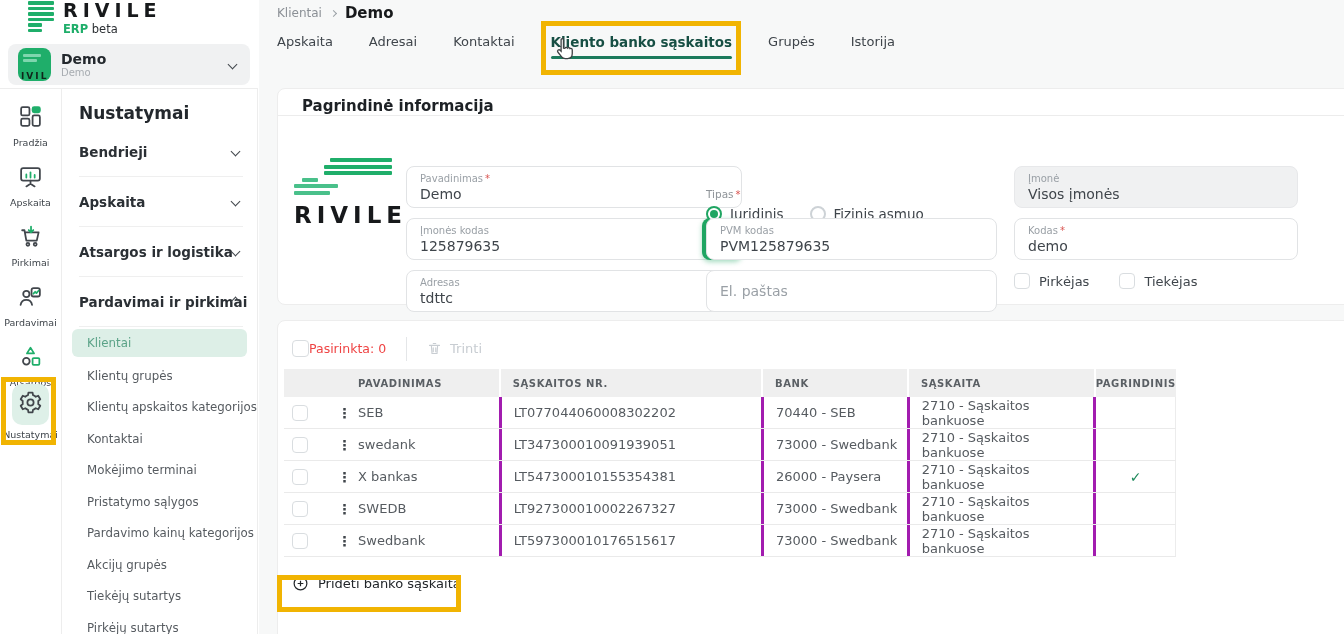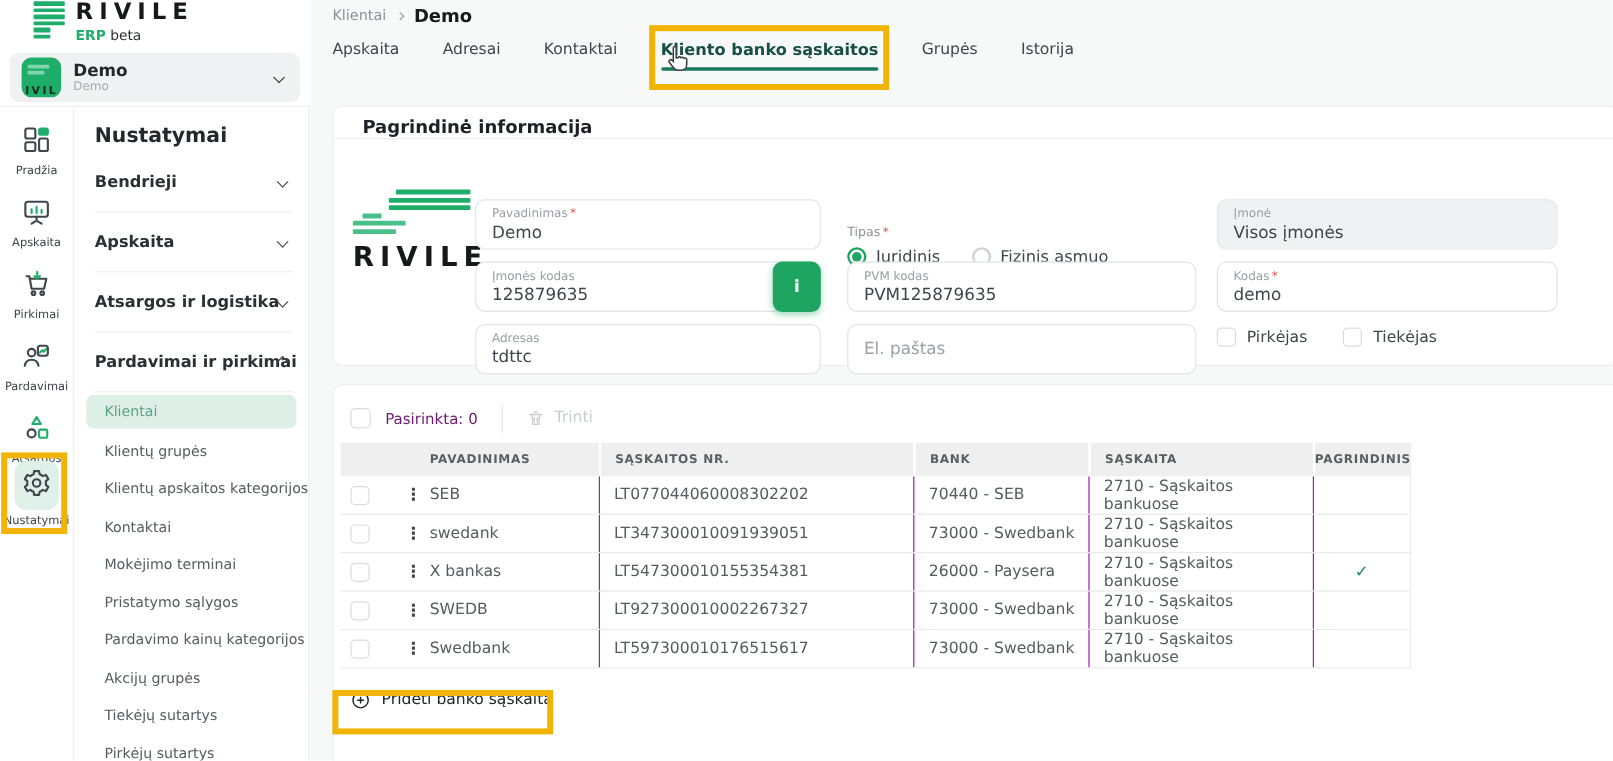--- a/index.html
+++ b/index.html
@@ -84,21 +84,21 @@
   .fl-name { margin-top:7px; font-size:23px; font-weight:700; letter-spacing:5px; color:#17191b; }
 
   .field { position:absolute; height:42px; background:#fff; border:1px solid #e1e3e5; border-radius:8px; padding:6px 13px 0; cursor:text; }
   .field .flabel { font-size:10px; color:#9aa0a6; line-height:12px; white-space:nowrap; }
   .field .fvalue { font-size:14px; color:#3f454b; line-height:18px; white-space:nowrap; }
   .field.disabled { background:#f0f1f2; border-color:#e7e8ea; cursor:default; }
   .field.empty { display:flex; align-items:center; padding-top:0; }
   .field.empty .fvalue { color:#9aa0a6; }
   .req { color:#d9534f; font-size:10px; margin-left:2px; }
 
-  .c1 { left:118px; width:288px; }
+  .c1 { left:128px; width:336px; }
   .c2 { left:428px; width:291px; }
   .c3 { left:736px; width:284px; }
   .r1 { top:50px; } .r2 { top:102px; } .r3 { top:154px; }
 
   .info-btn { position:absolute; right:-1px; top:-1px; width:40px; height:42px; background:#1fa562; border-radius:8px; color:#fff; font-size:14px; font-weight:700; display:flex; align-items:center; justify-content:center; cursor:pointer; box-shadow:0 2px 5px rgba(31,165,98,.4); }
 
   .tipas-block { position:absolute; left:428px; top:45px; width:291px;margin-top:27px; }
   .tb-label { font-size:10.5px; color:#8f9499; }
   .radio-row { display:flex; gap:26px; margin-top:6px; }
   .radio-opt { display:flex; align-items:center; gap:8px; font-size:13.5px; color:#3f454b; cursor:pointer; }
@@ -106,39 +106,39 @@
   .radio.on { border-color:#1fa562; }
   .radio.on::after { content:""; position:absolute; inset:2px; border-radius:50%; background:#1fa562; }
 
   .flags { position:absolute; left:736px; top:157px; display:flex; gap:30px; }
   .flag { display:flex; align-items:center; gap:9px; font-size:13px; color:#3f454b; cursor:pointer; }
   .cb { width:16px; height:16px; border:1.5px solid #d9dde0; border-radius:4px; background:#fff; flex:0 0 auto; }
 
   
   .toolbar { display:flex; align-items:center; padding:15px 0 0 14px; height:40px; }
   .toolbar .cb { width:17px; height:17px; cursor:pointer; }
-  .tb-sel { font-size:12.5px; color:#701a75; margin-left:12px; }
+  .tb-sel { font-size:12.5px; color:#ef4444; }
   .tb-div { width:1px; height:24px; background:#e4e6e8; margin:0 20px; }
   .tb-del { display:flex; align-items:center; gap:8px; color:#c8cdd2; font-size:13px; cursor:pointer; }
   .tb-del svg { width:15px; height:15px; }
   .tb-del svg path { stroke:#c8cdd2; stroke-width:1.8; fill:none; stroke-linecap:round; }
 
   .grid { margin:8px 0 0 6px; width:892px; font-size:13px; color:#565b60; }
   .grow { display:flex; align-items:center; height:32px; border-bottom:1px solid #eaeaea; }
   .grow.head { height:28px; background:#efefef; border-bottom:none; font-size:10px; font-weight:600; color:#5a5f64; letter-spacing:.6px; }
   .gc { height:100%; display:flex; align-items:center; padding-left:12px; }
   .gc-sel { width:44px; padding-left:8px; }
   .gc-kebab { width:32px; padding-left:4px; justify-content:center; }
   .gc-name { width:145px; padding-left:0; }
   .grow.head .gc-name { padding-left:0; }
   .gc-iban { width:270px; }
   .gc-bank { width:150px; }
   .gc-acct { width:192px; }
   .gc-main { width:85px; justify-content:center; padding-left:0; }
-  .grow .gc-iban,.grow .gc-bank,.grow .gc-acct,.grow .gc-main { border-left:1px solid #a21caf; }
+  .grow .gc-iban,.grow .gc-bank,.grow .gc-acct,.grow .gc-main { border-left:3px solid #a21caf; }
   .grow .gc-main { border-right:1px solid #ececec; }
   .grow.head .gc-iban,.grow.head .gc-bank,.grow.head .gc-acct,.grow.head .gc-main { border-left:2px solid #fff; border-right:none; }
   .kebab { font-size:14px; font-weight:700; color:#3f454b; cursor:pointer; line-height:14px; }
   .grow .cb { cursor:pointer; }
   .check { color:#1f8a5c; font-weight:700; font-size:14px; }
 
   .add-btn { display:inline-flex; align-items:center; gap:9px; margin:18px 0 0 14px; background:#fff; border:none; font-size:13px; color:#22262a; cursor:pointer; font-family:inherit; }
   .add-btn svg { width:17px; height:17px; }
   .add-btn svg circle,.add-btn svg path { stroke:#22262a; stroke-width:1.7; fill:none; }
 

